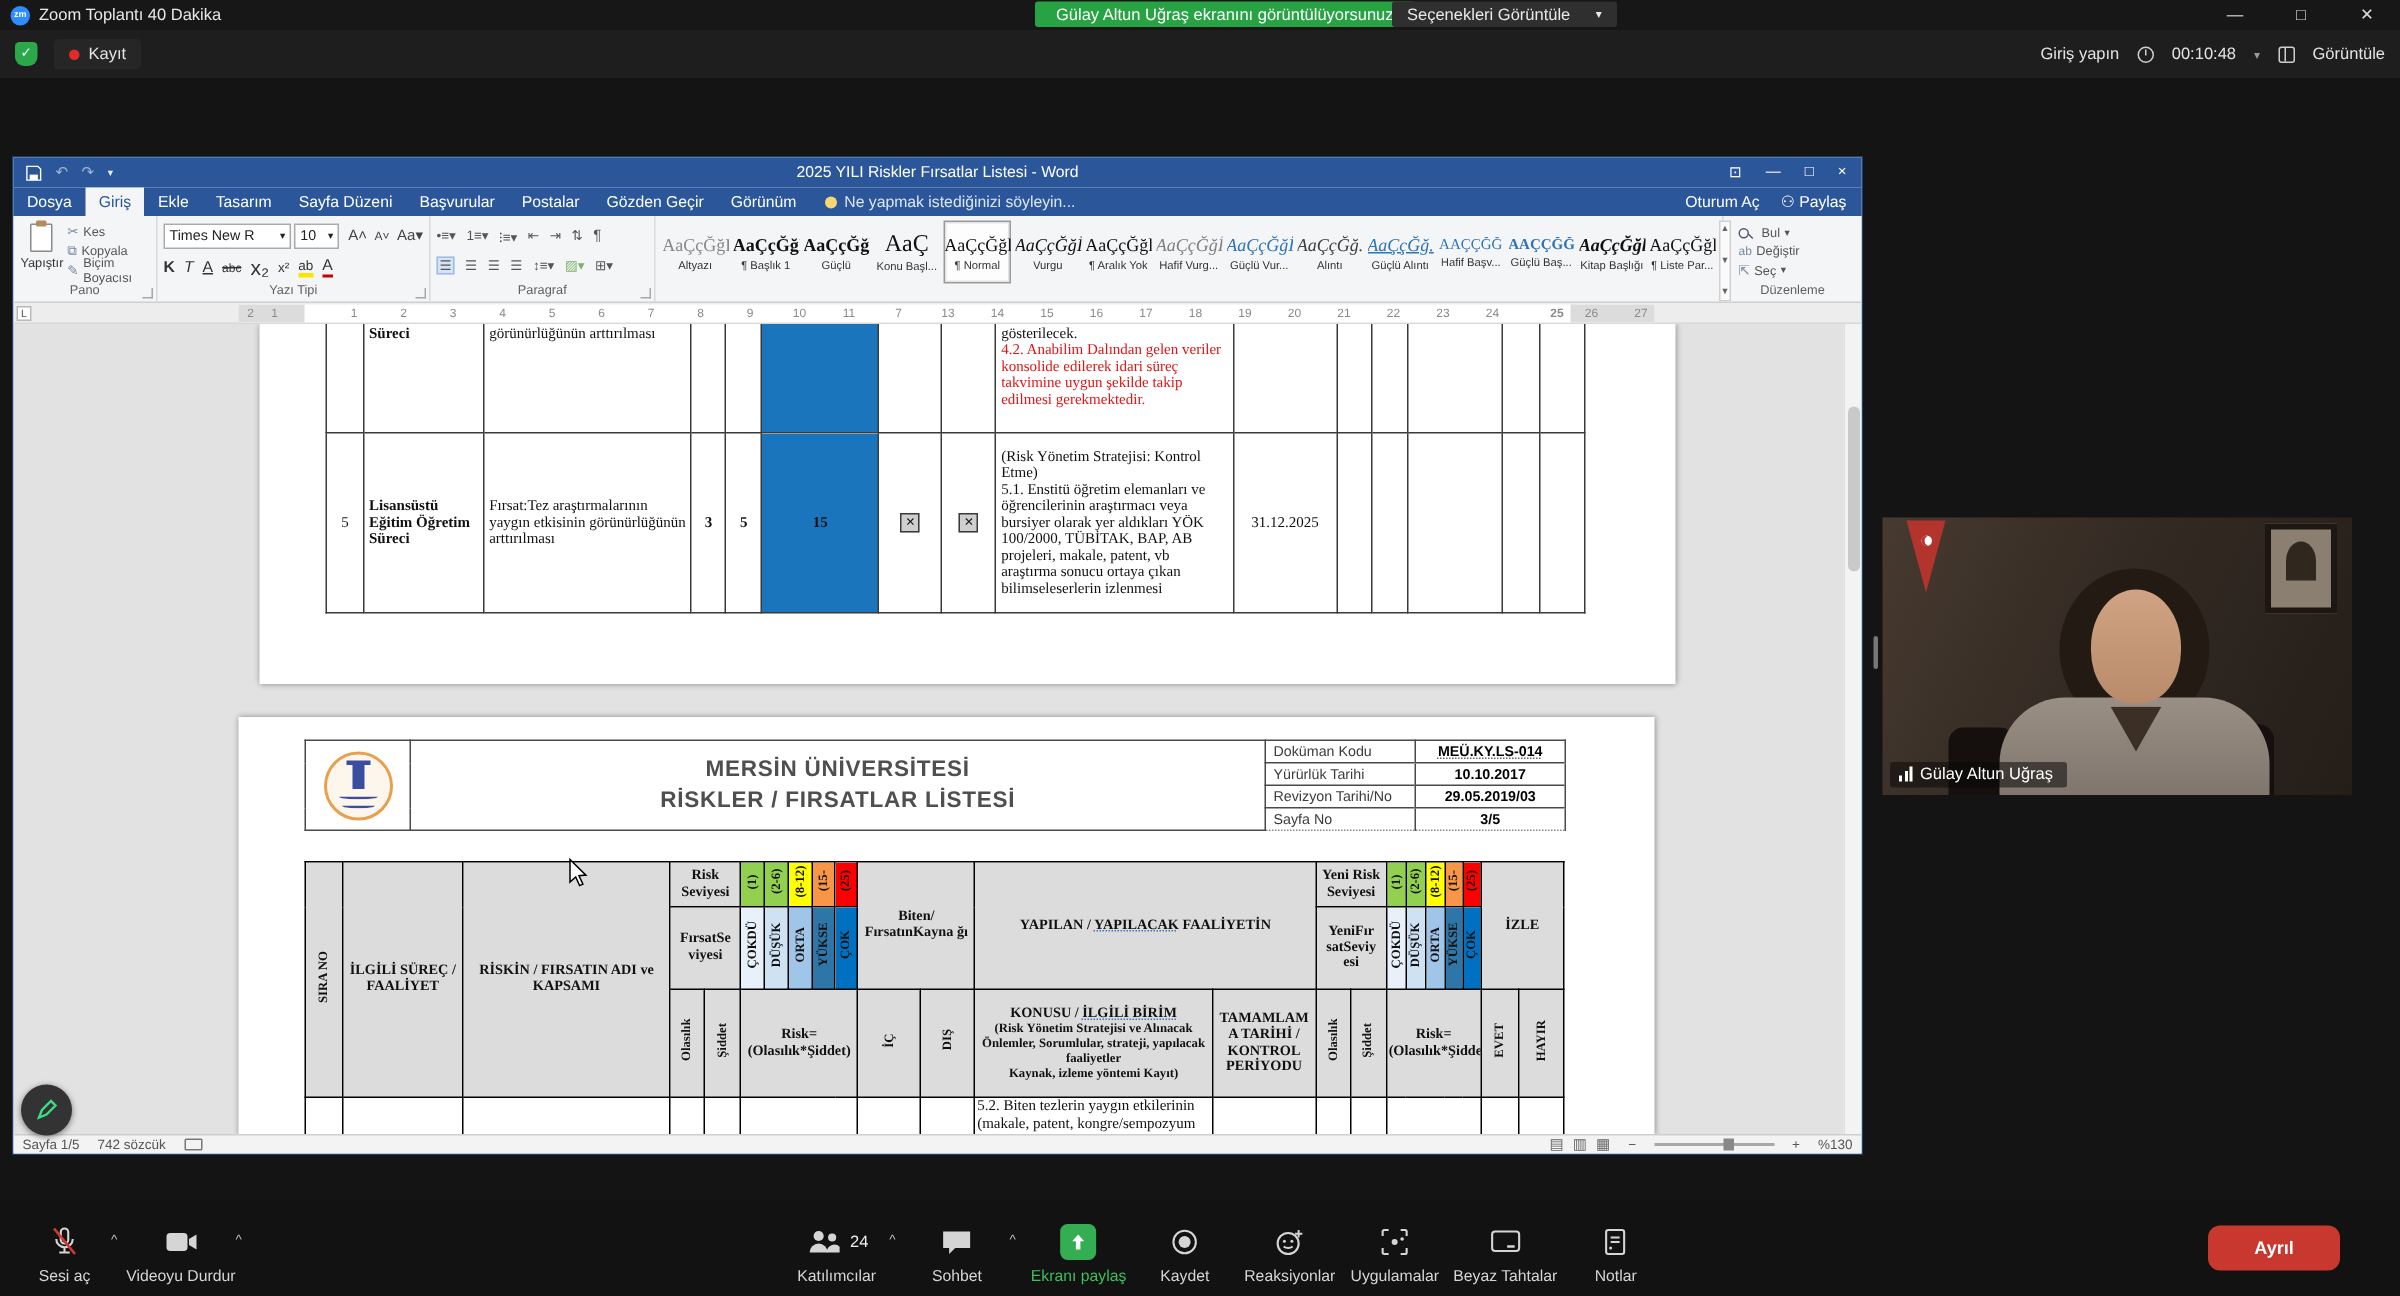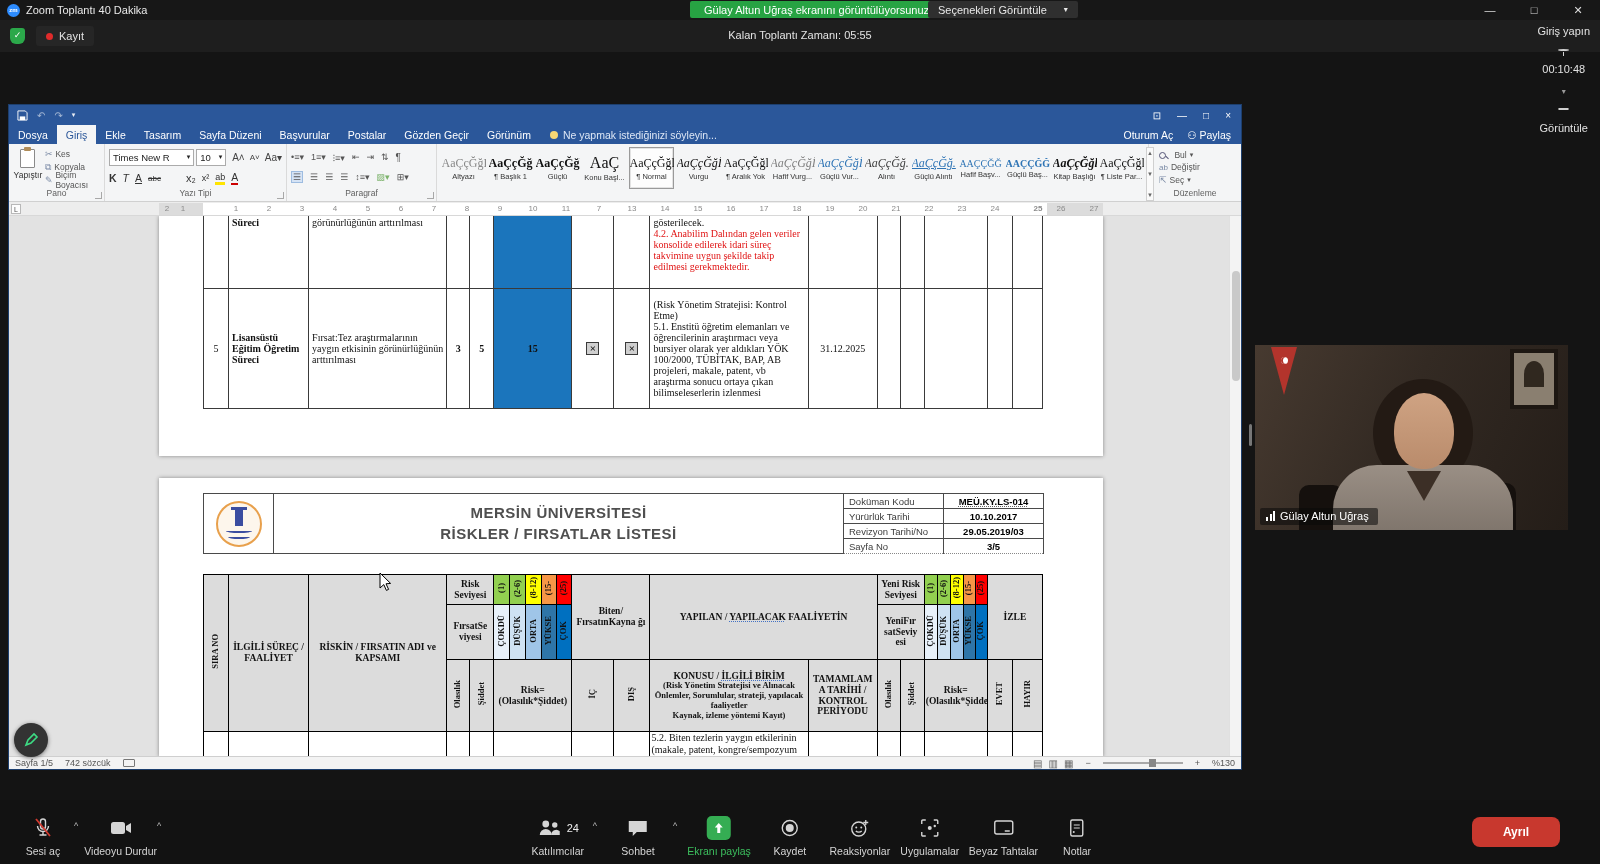--- a/index.html
+++ b/index.html
@@ -19,21 +19,21 @@
   .winctl span { width:44px; text-align:center; line-height:20px; color:#ddd; font-size:11px; }
 
   .bar2 { position:absolute; top:20px; left:0; width:1600px; height:32px; background:#1e1e1e;
     color:#e3e3e3; font-size:11px; }
   .shield { position:absolute; left:10px; top:8px; width:15px; height:16px; background:#2ba84a;
     border-radius:3px 3px 6px 6px; color:#fff; font-size:9px; text-align:center; line-height:15px; }
   .rec-wrap { position:absolute; left:36px; top:6px; height:20px; display:flex; align-items:center; gap:6px;
     background:#262626; padding:0 10px; border-radius:3px; }
   .rec-dot { width:7px; height:7px; border-radius:50%; background:#e02b2b; }
   .remaining { position:absolute; left:0; right:0; top:9px; text-align:center; }
-  .b2right { position:absolute; right:10px; top:5px; display:flex; align-items:center; gap:12px; height:22px;flex-direction:column; }
+  .b2right { position:absolute; right:10px; top:5px; display:flex; align-items:center; gap:12px; height:22px; }
   .clockface { width:11px; height:11px; border:1.2px solid #cfcfcf; border-radius:50%; position:relative; }
   .clockface:after { content:''; position:absolute; left:4px; top:1.5px; width:1.2px; height:4px; background:#cfcfcf; }
   .grid-ico { width:11px; height:11px; border:1.2px solid #cfcfcf; border-radius:2px; position:relative; }
   .grid-ico:after { content:''; position:absolute; left:3px; top:0; bottom:0; width:1.2px; background:#cfcfcf; }
 
   
   .wwin { position:absolute; left:8px; top:104px; width:1234px; height:666px; background:#fff;
     border:1px solid #1d3f6e; display:flex; flex-direction:column; }
   .wtitle { height:20px; background:#2b579a; color:#fff; display:flex; align-items:center;
     font-size:10.5px; position:relative; }
@@ -91,21 +91,21 @@
 
   .wruler { height:14px; background:#ededed; position:relative; border-bottom:1px solid #d8d8d8; }
   .tabsel { position:absolute; left:2px; top:2px; width:10px; height:10px; background:#fdfdfd; border:1px solid #b8b8b8;
     font-size:7px; color:#555; line-height:9px; text-align:center; }
   .rband { position:absolute; left:150px; top:1px; width:944px; height:12px; background:#fff; }
   .rmargin { position:absolute; top:0; height:12px; background:#dcdcdc; }
   .rnum { position:absolute; top:0; font-size:8px; color:#8a8a8a; transform:translateX(-50%); line-height:12px; }
 
   .wdoc { flex:1; background:#e2e2e2; position:relative; overflow:hidden; }
   .page { position:absolute; left:150px; width:944px; background:#fff; box-shadow:0 0 4px rgba(0,0,0,.4); }
-  .p1 { top:0; height:240px; }
+  .p1 { top:0; height:240px;margin-left:14px; }
   .p2 { top:262px; height:279px; overflow:hidden; }
   .vscroll { position:absolute; right:0; top:0; bottom:0; width:12px; background:#f3f3f3; border-left:1px solid #e0e0e0; }
   .vthumb { position:absolute; left:2px; top:55px; width:8px; height:110px; background:#c9c9c9; border-radius:4px; }
 
   
   table { border-collapse:collapse; table-layout:fixed; }
   .doct td { border:1px solid #3a3a3a; font-family:"Liberation Serif", serif; font-size:10px; color:#111;
     vertical-align:middle; padding:1px 3px; overflow:hidden; }
   .t1 { margin-left:44px; width:840px; }
   .t1 tr.cut td { border-top:none; }
@@ -211,21 +211,20 @@
     <span>✕</span>
   </div>
 </div>
 
 <div class="bar2">
   <span class="shield">✓</span>
   <div class="rec-wrap">
     <span class="rec-dot"></span>
     <span>Kayıt</span>
   </div>
-  <div class="remaining">Kalan Toplantı Zamanı: 05:55</div>
   <div class="b2right">
     <span>Giriş yapın</span>
     <span class="clockface"></span>
     <span>00:10:48</span>
     <span style="font-size:8px;color:#9a9a9a;">▾</span>
     <span class="grid-ico"></span>
     <span>Görüntüle</span>
   </div>
 </div>
 
@@ -234,20 +233,21 @@
   <div class="wtitle">
     <div class="qat">
       <svg width="11" height="11" viewBox="0 0 12 12">
           <path d="M1 1h8l2 2v8H1z" fill="none" stroke="#fff" stroke-width="1"></path>
           <rect x="3" y="7" width="6" height="4" fill="#fff"></rect>
         </svg>
       <span style="opacity:.55">↶</span>
       <span style="opacity:.55">↷</span>
       <span style="font-size:7px;">▾</span>
     </div>
+    <div class="wtitle-text">2025 YILI  Riskler Fırsatlar Listesi - Word</div>
     <div class="wtitle-right">
       <span>⊡</span>
       <span>—</span>
       <span>□</span>
       <span>×</span>
     </div>
   </div>
 
   <div class="wmenu">
     <div class="wtab">Dosya</div>
@@ -309,21 +309,21 @@
               <span>A˄</span>
               <span style="font-size:8px;">A˅</span>
               <span>Aa▾</span>
             </span>
         </div>
         <div class="fmtrow">
           <b>K</b>
           <i>T</i>
           <u>A</u>
           <s style="font-size:8px;">abc</s>
-          <span style="font-size:11px;margin-left:19px;">x₂</span>
+          <span style="font-size:14px;">x₂</span>
           <span style="font-size:9px;">x²</span>
           <span class="ul-yel" style="font-size:9px;">ab</span>
           <span class="ul-red">A</span>
         </div>
       </div>
       <div class="grp-label"><span>Yazı Tipi</span><span class="launcher"></span></div>
     </div>
 
     <div class="grp" style="width:150px;">
       <div class="grp-body" style="flex-direction:column;">

